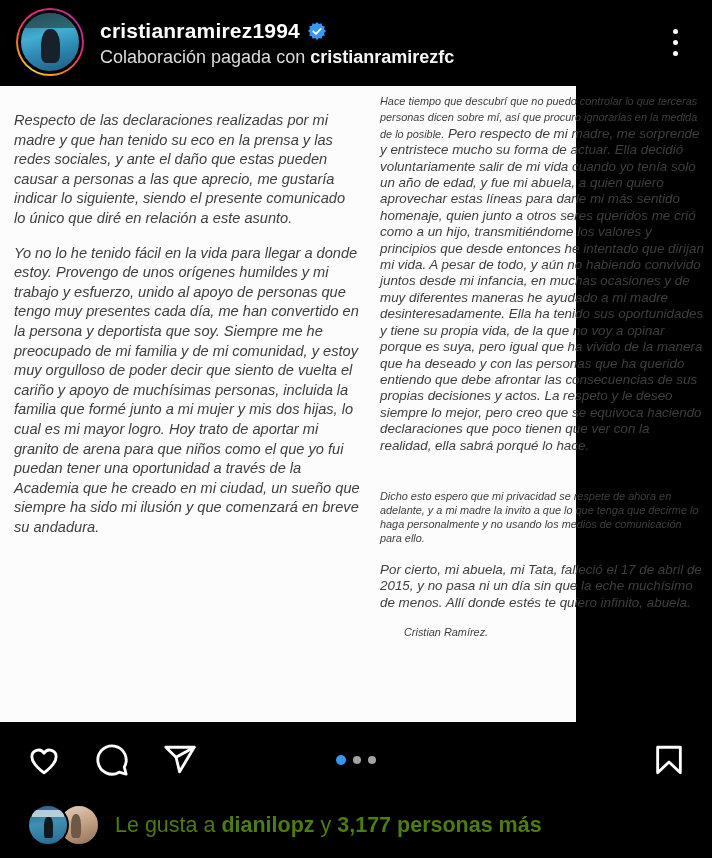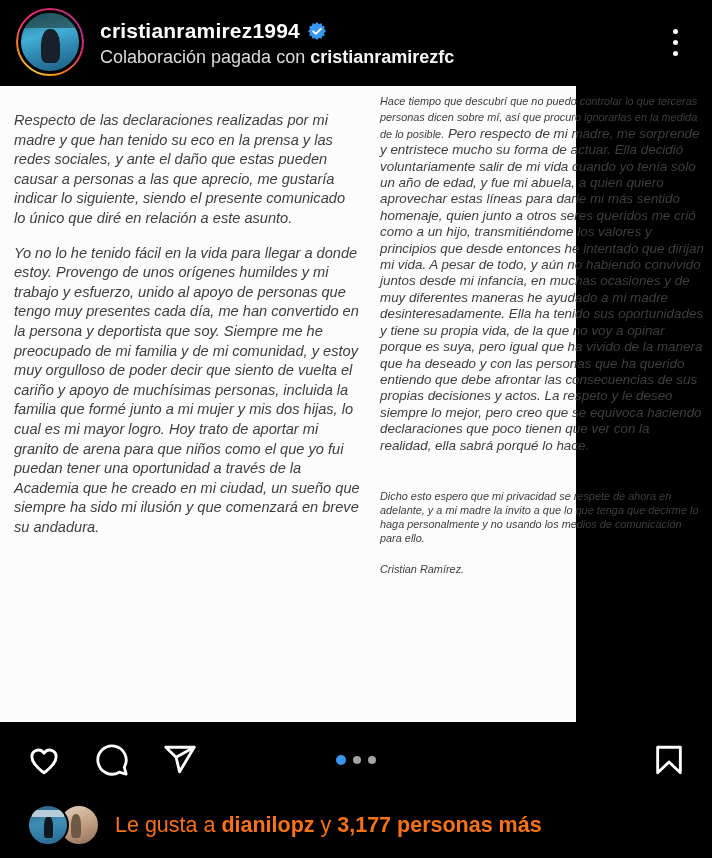--- a/index.html
+++ b/index.html
@@ -34,41 +34,41 @@
   .paper{
     position:absolute;top:86px;left:0;width:576px;height:636px;background:#fcfcfc;
     color:#3e3e3e;font-style:italic;
   }
   .col-left{position:absolute;left:14px;top:25px;width:346px;font-size:14.6px;line-height:19.6px;}
   .col-left p{margin:0 0 15px 0;}
   .col-right{position:absolute;left:380px;top:7px;width:324px;font-size:13.4px;line-height:16.4px;}
   .col-right p{margin:0 0 13px 0;}
   .col-right .small{font-size:10.9px;line-height:14px;}
   .col-right p.gap-lg{margin-bottom:17px;margin-top:35px;}
-  .col-right .sig{margin-top:14px;}
+  .col-right .sig{margin-top:14px;margin-left:24px;}
   
   .action-bar{position:absolute;top:722px;left:0;width:712px;height:76px;display:flex;align-items:center;}
   .act-btn{background:none;border:none;padding:0;margin:0;cursor:pointer;display:flex;align-items:center;}
   .act-btn svg{width:34px;height:34px;stroke:#fff;fill:none;stroke-width:2;stroke-linejoin:round;stroke-linecap:round;}
   .left-icons{display:flex;gap:34px;margin-left:27px;}
   .save-wrap{position:absolute;right:26px;top:0;height:76px;display:flex;align-items:center;}
   .dots{position:absolute;left:50%;top:50%;transform:translate(-50%,-50%);display:flex;align-items:center;gap:7px;}
   .dot{border-radius:50%;}
   .dot.active{width:10px;height:10px;}
   .dot.rest{width:8px;height:8px;}
   
   .likes-row{position:absolute;top:797px;left:0;width:712px;height:56px;display:flex;align-items:center;padding-left:27px;box-sizing:border-box;}
   .mini-avatars{display:flex;align-items:center;}
   .mini{width:38px;height:38px;border-radius:50%;border:2px solid #000;position:relative;overflow:hidden;}
   .mini.a1{background:linear-gradient(170deg,#2c5d80 0%,#3f8fb5 45%,#26688e 100%);z-index:2;}
   .mini.a1::before{content:"";position:absolute;left:8%;top:10%;width:84%;height:20%;background:#d8e2e6;opacity:.8;}
   .mini.a1::after{content:"";position:absolute;left:40%;top:28%;width:22%;height:55%;background:#10181f;border-radius:40% 40% 20% 20%;}
   .mini.a2{background:linear-gradient(160deg,#e3d2bb 0%,#c09c7e 55%,#8d6f58 100%);margin-left:-11px;z-index:1;}
   .mini.a2::after{content:"";position:absolute;left:30%;top:22%;width:26%;height:62%;background:#6e5846;border-radius:45% 45% 25% 25%;}
-  .likes-text{margin-left:15px;color:#f97316;font-size:21.5px;}
+  .likes-text{margin-left:15px;color:#4d7c0f;font-size:21.5px;}
   .likes-text b{font-weight:700;}
 </style>
 </head>
 <body>
 
 <div class="screen">
 
   <div class="header">
     <div class="story-ring">
       <div class="avatar-photo"></div>
@@ -93,20 +93,21 @@
   </div>
 
   <div class="paper">
     <div class="col-left">
       <p>Respecto de las declaraciones realizadas por mi madre y que han tenido su eco en la prensa y las redes sociales, y ante el daño que estas pueden causar a personas a las que aprecio, me gustaría indicar lo siguiente, siendo el presente comunicado lo único que diré en relación a este asunto.</p>
       <p>Yo no lo he tenido fácil en la vida para llegar a donde estoy. Provengo de unos orígenes humildes y mi trabajo y esfuerzo, unido al apoyo de personas que tengo muy presentes cada día, me han convertido en la persona y deportista que soy. Siempre me he preocupado de mi familia y de mi comunidad, y estoy muy orgulloso de poder decir que siento de vuelta el cariño y apoyo de muchísimas personas, incluida la familia que formé junto a mi mujer y mis dos hijas, lo cual es mi mayor logro. Hoy trato de aportar mi granito de arena para que niños como el que yo fui puedan tener una oportunidad a través de la Academia que he creado en mi ciudad, un sueño que siempre ha sido mi ilusión y que comenzará en breve su andadura.</p>
     </div>
     <div class="col-right">
       <p><span class="small">Hace tiempo que descubrí que no puedo controlar lo que terceras personas dicen sobre mí, así que procuro ignorarlas en la medida de lo posible.</span> <span>Pero respecto de mi madre, me sorprende y entristece mucho su forma de actuar. Ella decidió voluntariamente salir de mi vida cuando yo tenía solo un año de edad, y fue mi abuela, a quien quiero aprovechar estas líneas para darle mi más sentido homenaje, quien junto a otros seres queridos me crió como a un hijo, transmitiéndome los valores y principios que desde entonces he intentado que dirijan mi vida. A pesar de todo, y aún no habiendo convivido juntos desde mi infancia, en muchas ocasiones y de muy diferentes maneras he ayudado a mi madre desinteresadamente. Ella ha tenido sus oportunidades y tiene su propia vida, de la que no voy a opinar porque es suya, pero igual que ha vivido de la manera que ha deseado y con las personas que ha querido entiendo que debe afrontar las consecuencias de sus propias decisiones y actos. La respeto y le deseo siempre lo mejor, pero creo que se equivoca haciendo declaraciones que poco tienen que ver con la realidad, ella sabrá porqué lo hace.</span></p>
       <p class="small gap-lg">Dicho esto espero que mi privacidad se respete de ahora en adelante, y a mi madre la invito a que lo que tenga que decirme lo haga personalmente y no usando los medios de comunicación para ello.</p>
+      <p>Por cierto, mi abuela, mi Tata, falleció el 17 de abril de 2015, y no pasa ni un día sin que la eche muchísimo de menos. Allí donde estés te quiero infinito, abuela.</p>
       <p class="small sig">Cristian Ramírez.</p>
     </div>
   </div>
 
   <div class="action-bar">
     <div class="left-icons">
       <button class="act-btn" aria-label="Like">
         <svg viewBox="0 0 24 24">
           <path d="M12 21S3.5 15.2 3.5 10A4.6 4.6 0 0 1 12 7.2 4.6 4.6 0 0 1 20.5 10C20.5 15.2 12 21 12 21z"></path>
         </svg>

